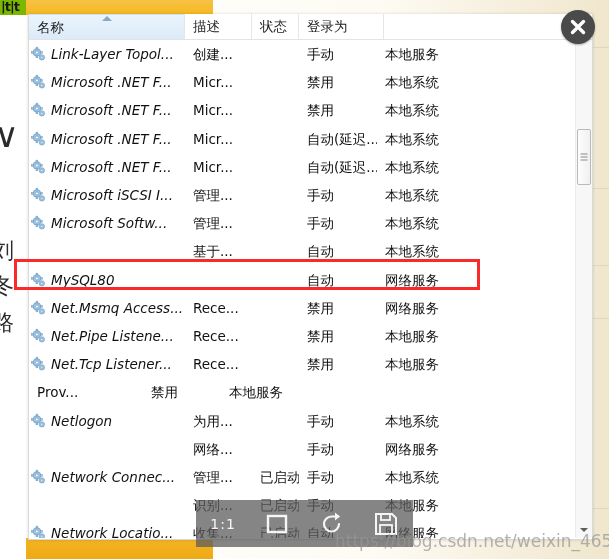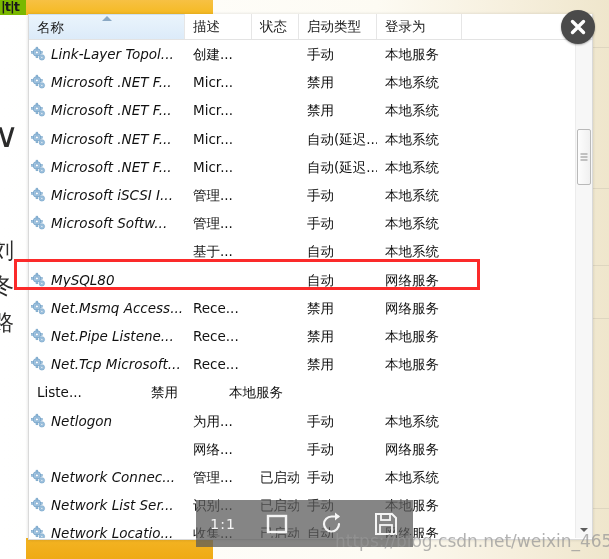--- a/index.html
+++ b/index.html
@@ -313,21 +313,20 @@
 
   <div id="services-window">
 
     <div class="col-head">
       <div class="cell c-name sorted">
         <span>名称</span>
         <span class="sort-arrow"></span>
       </div>
       <div class="cell c-desc">描述</div>
       <div class="cell c-state">状态</div>
-      <div class="cell c-start">启动类型</div>
       <div class="cell c-logon">登录为</div>
       <div class="cell c-pad"></div>
     </div>
 
     <div class="list-body">
       <div id="rows-host">
           <div class="svc-row">
             <div class="cell c-name name"><svg class="gear-icon" viewBox="0 0 16 16">
   <g fill="#9fc3e0" stroke="#6f9ec4" stroke-width="0.7">
     <circle cx="6.3" cy="6.3" r="4.1"></circle>
@@ -589,29 +588,29 @@
   <g fill="#9fc3e0" stroke="#6f9ec4" stroke-width="0.6">
     <rect x="5.4" y="0.6" width="1.8" height="2.1"></rect>
     <rect x="5.4" y="9.9" width="1.8" height="2.1"></rect>
     <rect x="0.6" y="5.4" width="2.1" height="1.8"></rect>
     <rect x="9.9" y="5.4" width="2.1" height="1.8"></rect>
   </g>
   <g fill="#9fc3e0" stroke="#6f9ec4" stroke-width="0.6">
     <circle cx="11.6" cy="11.6" r="2.9"></circle>
   </g>
   <circle cx="11.6" cy="11.6" r="1.1" fill="#ffffff" stroke="#6f9ec4" stroke-width="0.6"></circle>
-</svg><span>Net.Tcp Microsoft...</span></div>
+</svg><span>Net.Tcp Listener...</span></div>
             <div class="cell c-desc"><span>Rece...</span></div>
             <div class="cell c-state"><span></span></div>
             <div class="cell c-start"><span>禁用</span></div>
             <div class="cell c-logon"><span>本地服务</span></div>
             <div class="cell c-pad"></div>
           </div>
           <div class="svc-row">
-            <div class="cell c-desc"><span>Liste...</span></div>
+            <div class="cell c-desc"><span>Prov...</span></div>
             <div class="cell c-state"><span></span></div>
             <div class="cell c-start"><span>禁用</span></div>
             <div class="cell c-logon"><span>本地服务</span></div>
             <div class="cell c-pad"></div>
           </div>
           <div class="svc-row">
             <div class="cell c-name name"><svg class="gear-icon" viewBox="0 0 16 16">
   <g fill="#9fc3e0" stroke="#6f9ec4" stroke-width="0.7">
     <circle cx="6.3" cy="6.3" r="4.1"></circle>
   </g>
@@ -688,21 +687,21 @@
   <g fill="#9fc3e0" stroke="#6f9ec4" stroke-width="0.6">
     <rect x="5.4" y="0.6" width="1.8" height="2.1"></rect>
     <rect x="5.4" y="9.9" width="1.8" height="2.1"></rect>
     <rect x="0.6" y="5.4" width="2.1" height="1.8"></rect>
     <rect x="9.9" y="5.4" width="2.1" height="1.8"></rect>
   </g>
   <g fill="#9fc3e0" stroke="#6f9ec4" stroke-width="0.6">
     <circle cx="11.6" cy="11.6" r="2.9"></circle>
   </g>
   <circle cx="11.6" cy="11.6" r="1.1" fill="#ffffff" stroke="#6f9ec4" stroke-width="0.6"></circle>
-</svg><span>Network List Ser...</span></div>
+</svg></div>
             <div class="cell c-desc"><span>识别...</span></div>
             <div class="cell c-state"><span>已启动</span></div>
             <div class="cell c-start"><span>手动</span></div>
             <div class="cell c-logon"><span>本地服务</span></div>
             <div class="cell c-pad"></div>
           </div>
           <div class="svc-row">
             <div class="cell c-name name"><svg class="gear-icon" viewBox="0 0 16 16">
   <g fill="#9fc3e0" stroke="#6f9ec4" stroke-width="0.7">
     <circle cx="6.3" cy="6.3" r="4.1"></circle>

